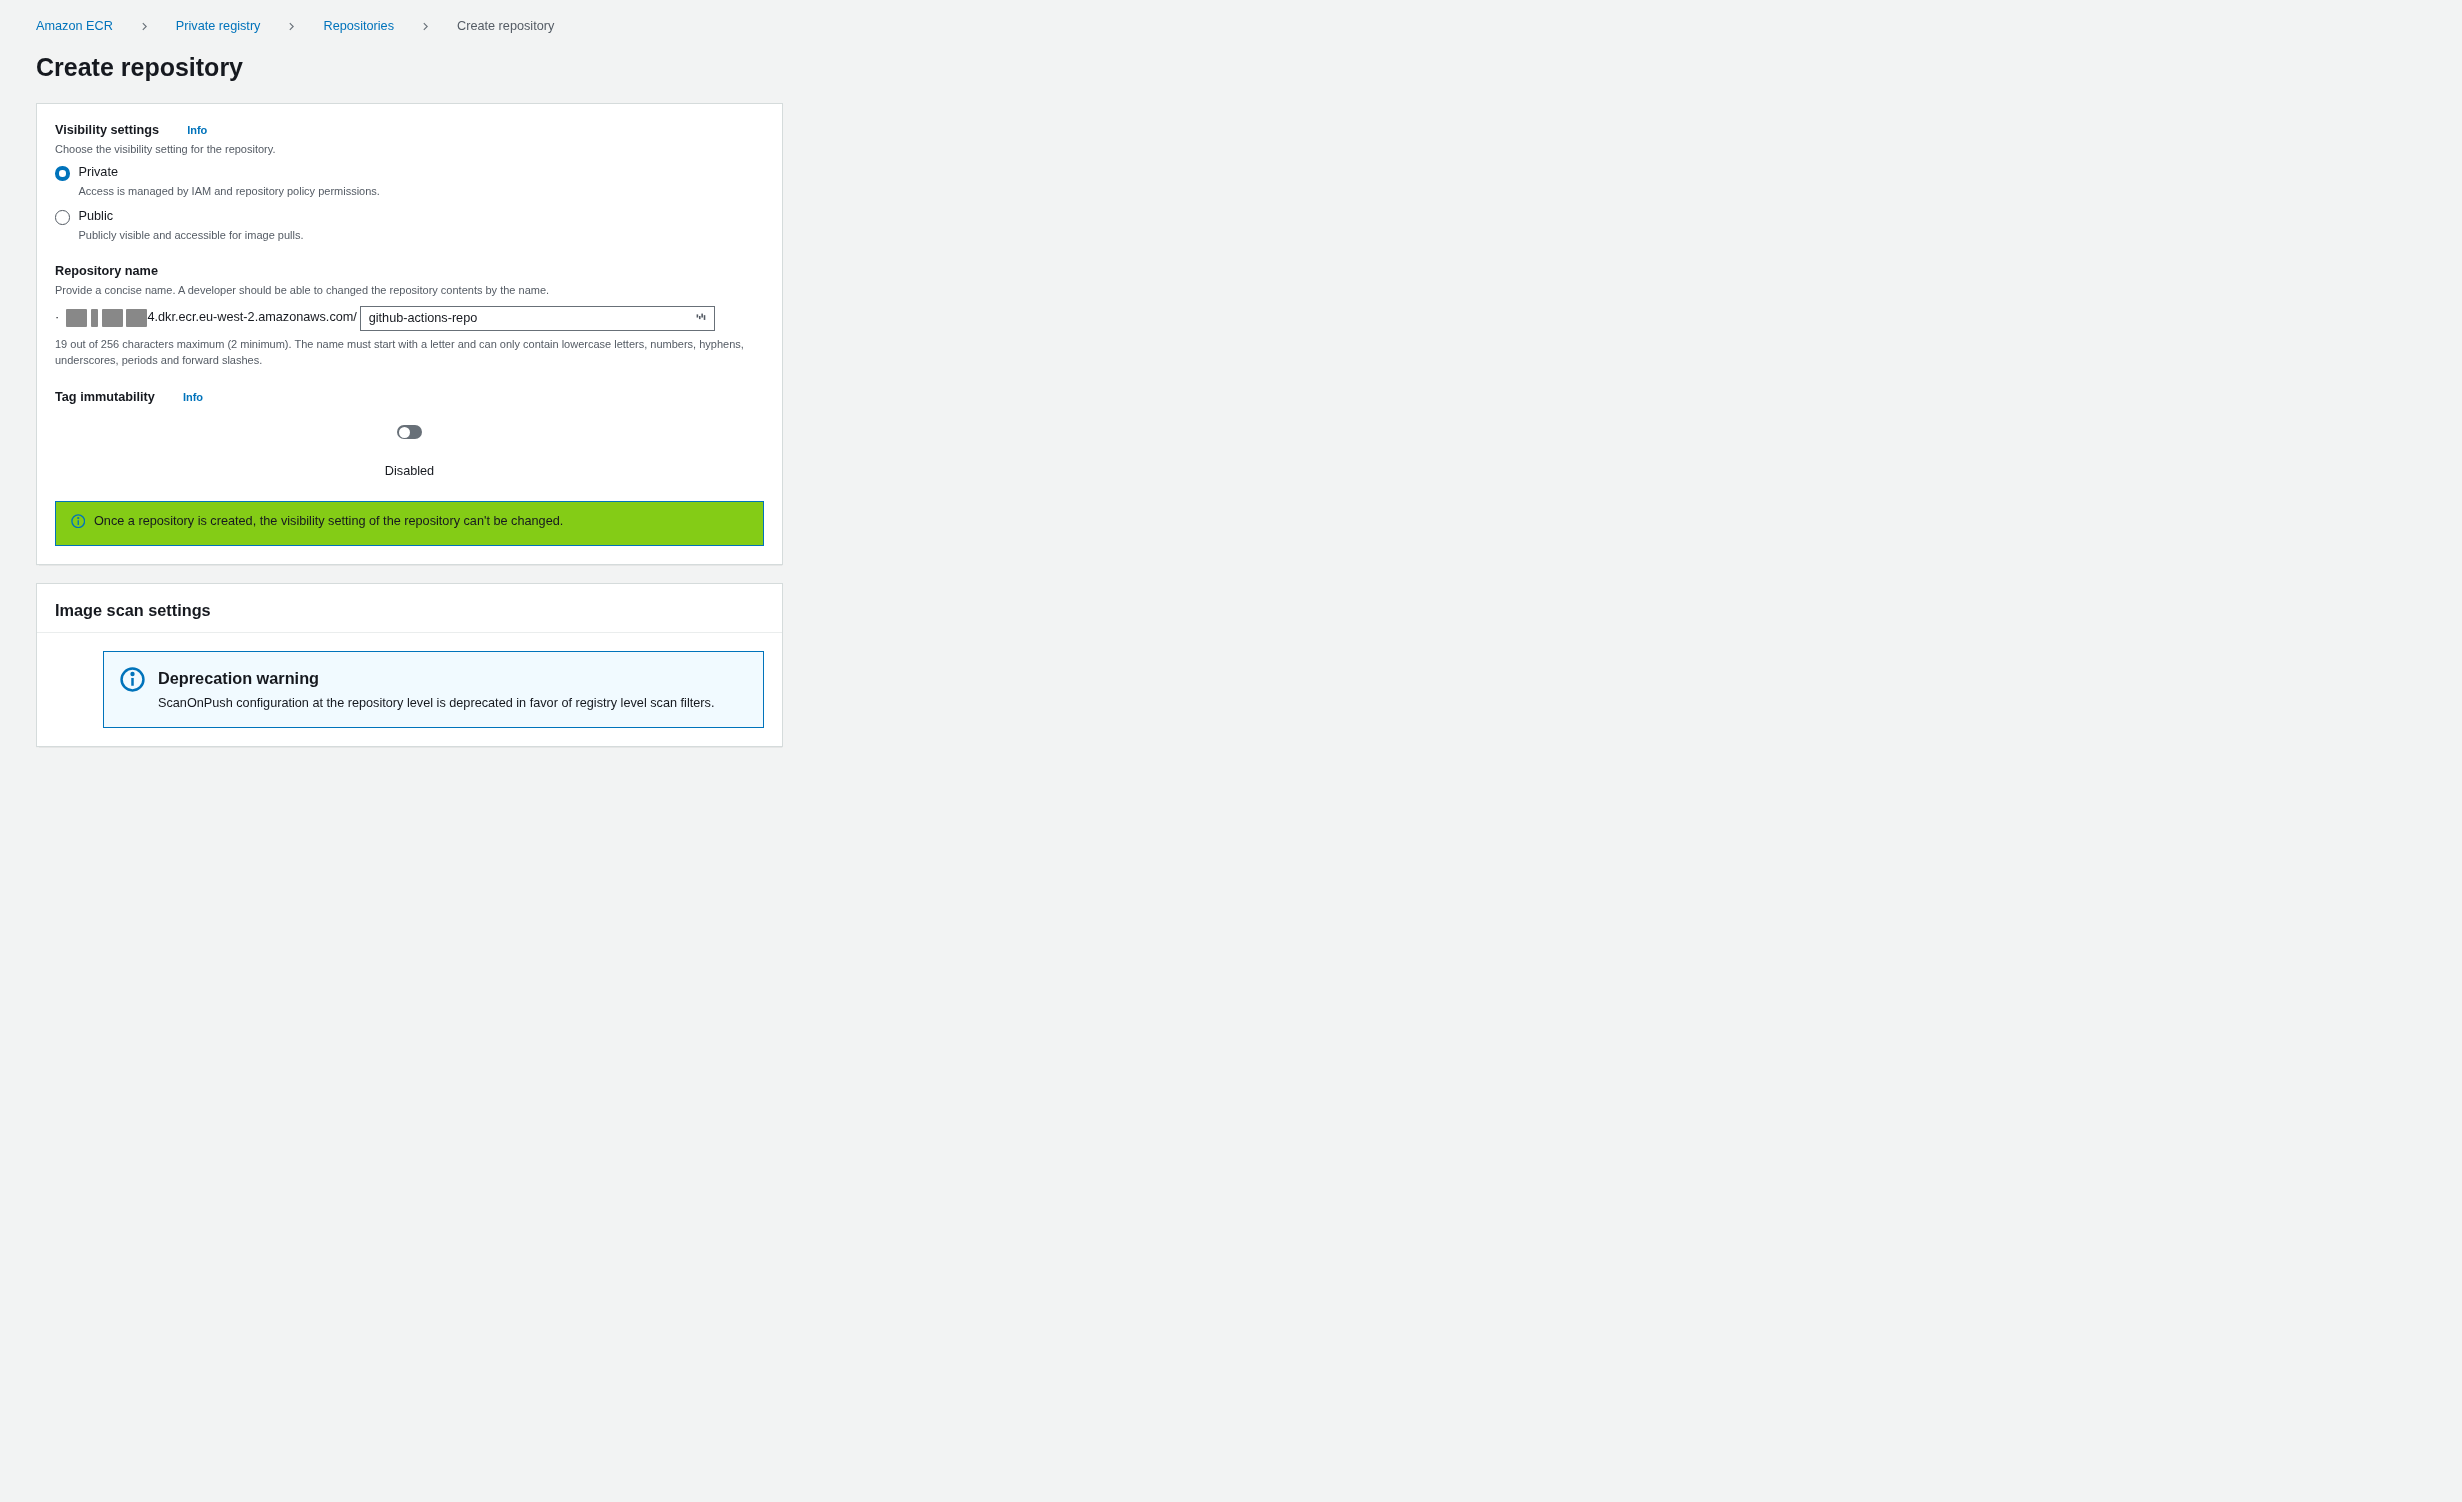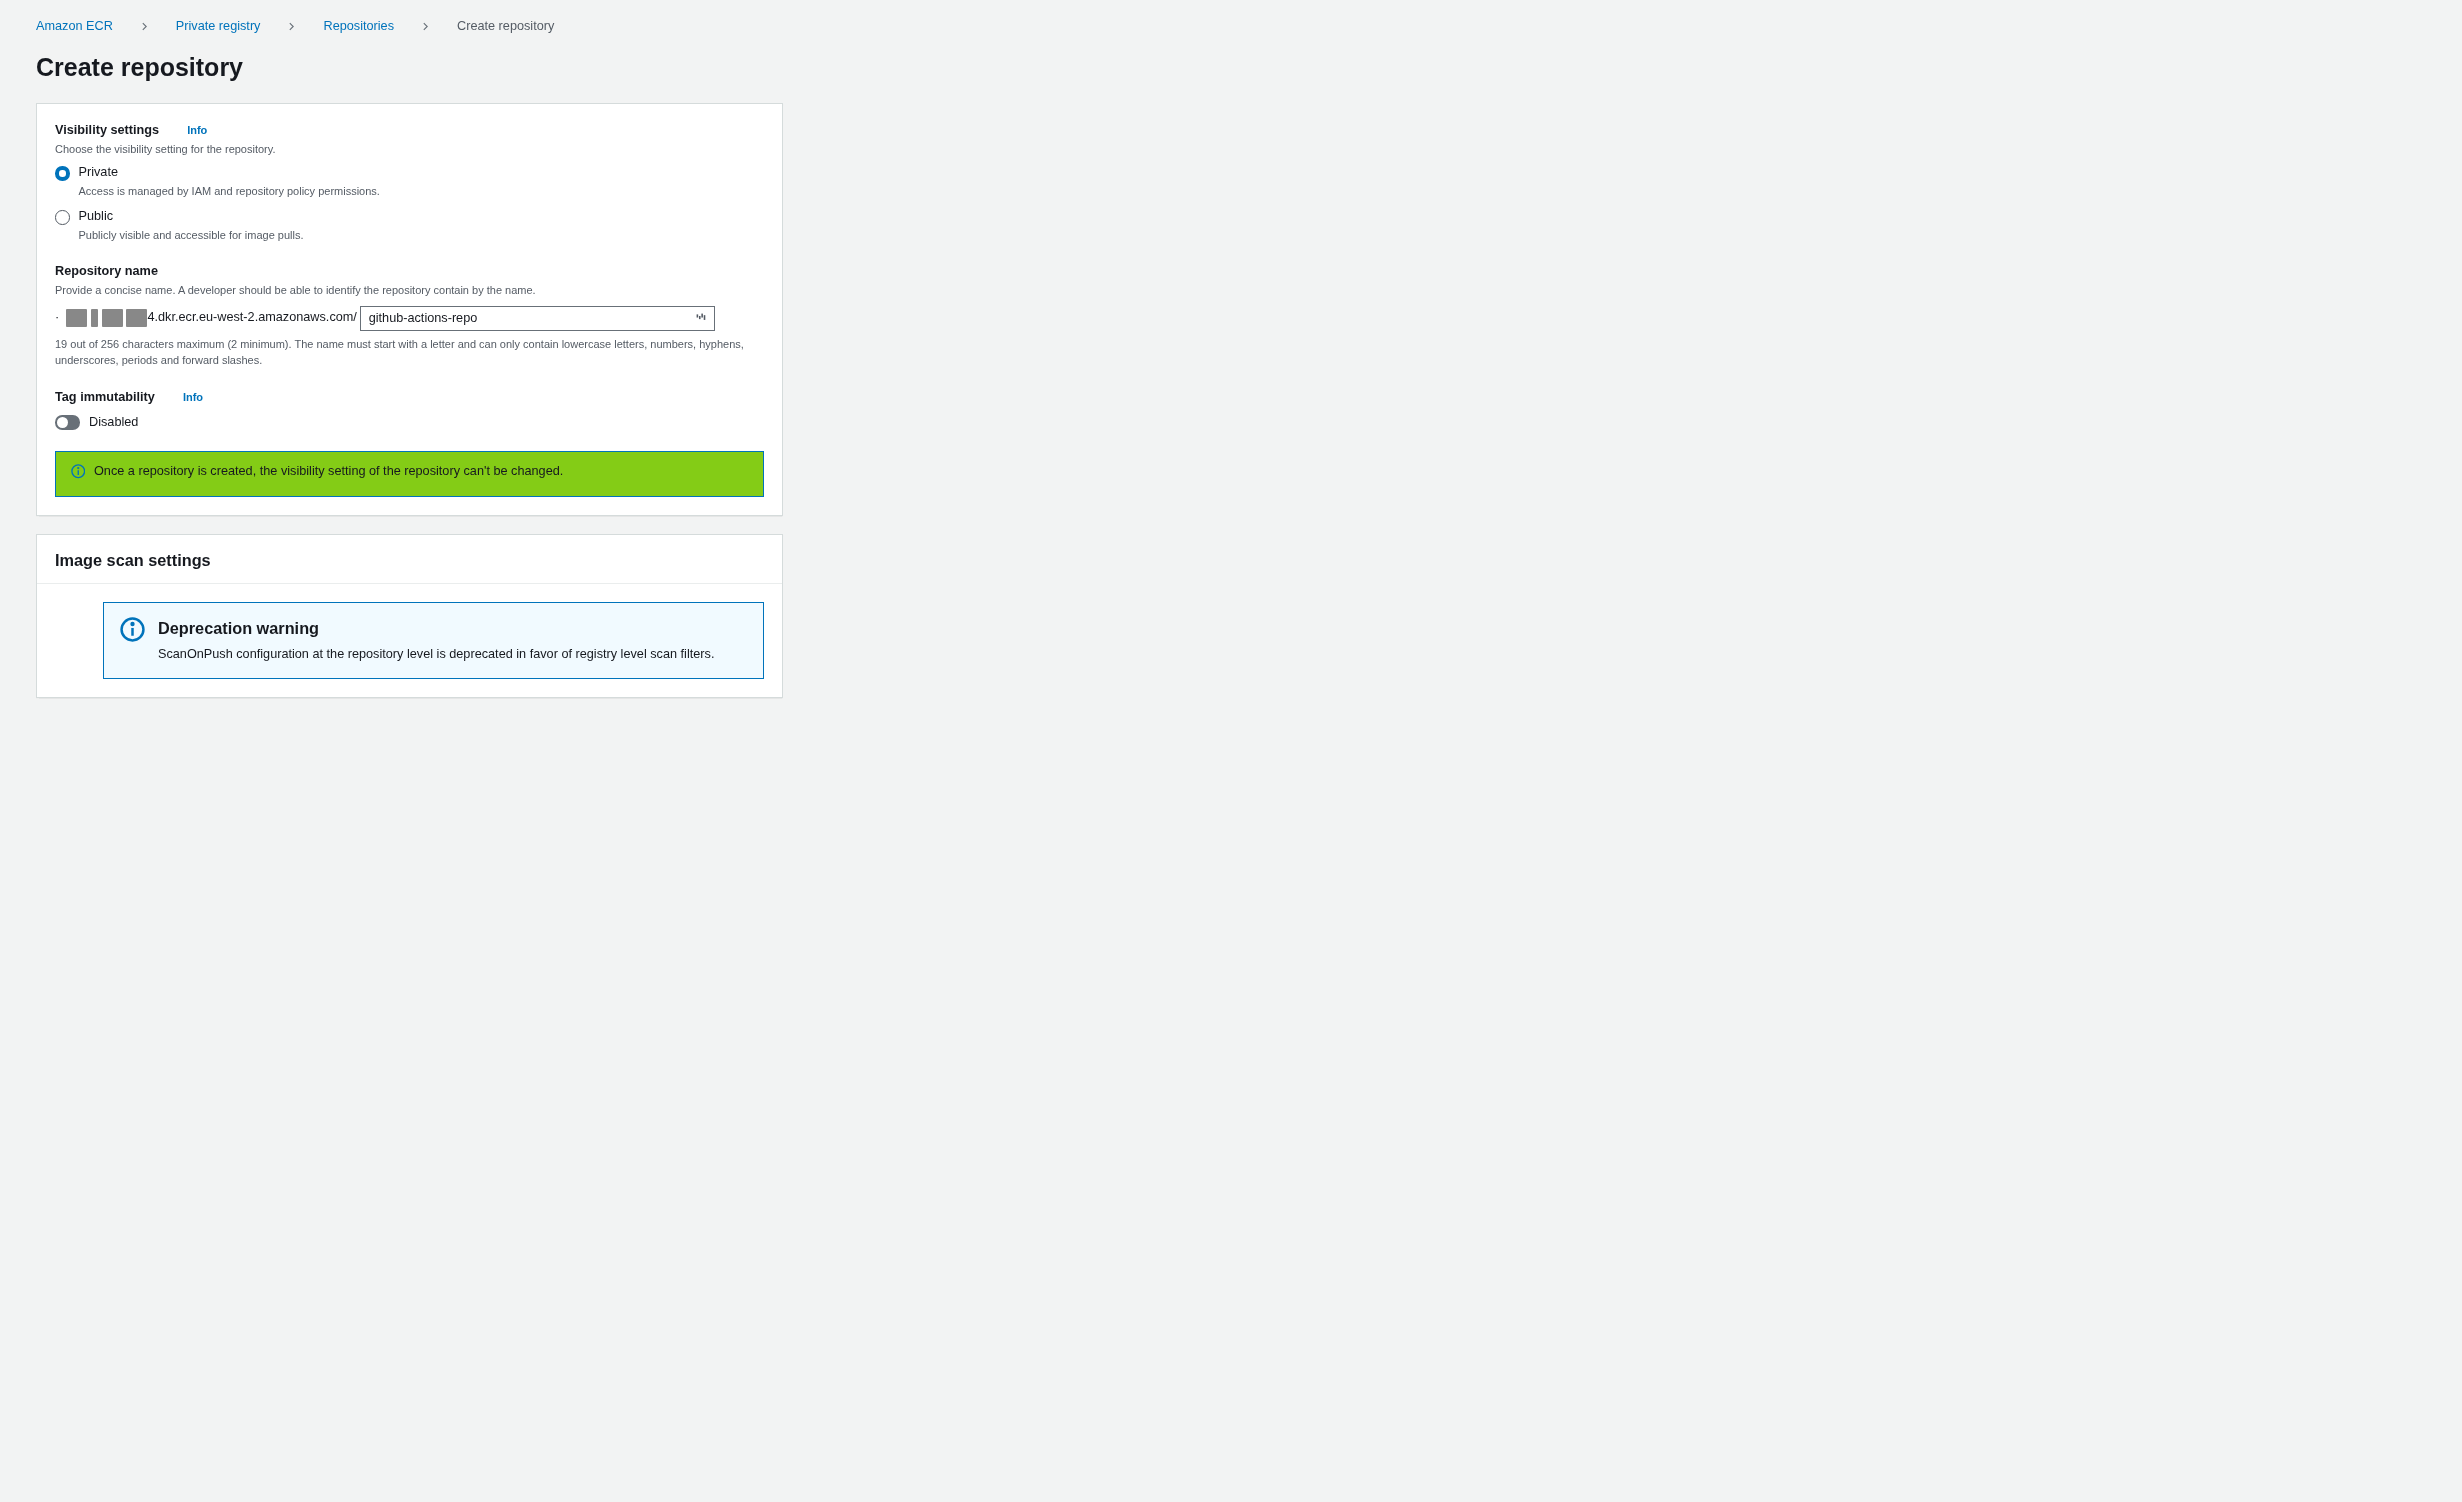--- a/index.html
+++ b/index.html
@@ -154,22 +154,23 @@
     }
     .constraint-text {
       font-size: 11px;
       color: #545b64;
       margin-top: 5.4px;
       line-height: 1.5;
     }
     .toggle-row {
       display: flex;
       align-items: center;
-      gap: 9px;
-      margin-top: 7px;
+      gap: 24px;
+      margin-top: 18px;
+      flex-direction: column;
     }
     .toggle {
       width: 25px;
       height: 14.5px;
       background: #687078;
       border-radius: 7.2px;
       position: relative;
       cursor: pointer;
       flex-shrink: 0;
     }
@@ -276,21 +277,21 @@
             <div class="radio-title">Public</div>
             <div class="radio-sub">Publicly visible and accessible for image pulls.</div>
           </div>
         </div>
       </div>
 
       <div class="field-group">
         <div class="field-label-row">
           <span class="field-label">Repository name</span>
         </div>
-        <div class="field-desc">Provide a concise name. A developer should be able to identify the repository contain by the name.</div>
+        <div class="field-desc">Provide a concise name. A developer should be able to changed the repository contents by the name.</div>
         <div class="repo-name-row">
           <span class="repo-prefix">
             <span>·&nbsp;&nbsp;</span>
               <span class="redact">000</span>
               <span>&nbsp;</span>
               <span class="redact">0</span>
               <span>&nbsp;</span>
               <span class="redact">000</span>
               <span>&nbsp;</span>
               <span class="redact">000</span>

